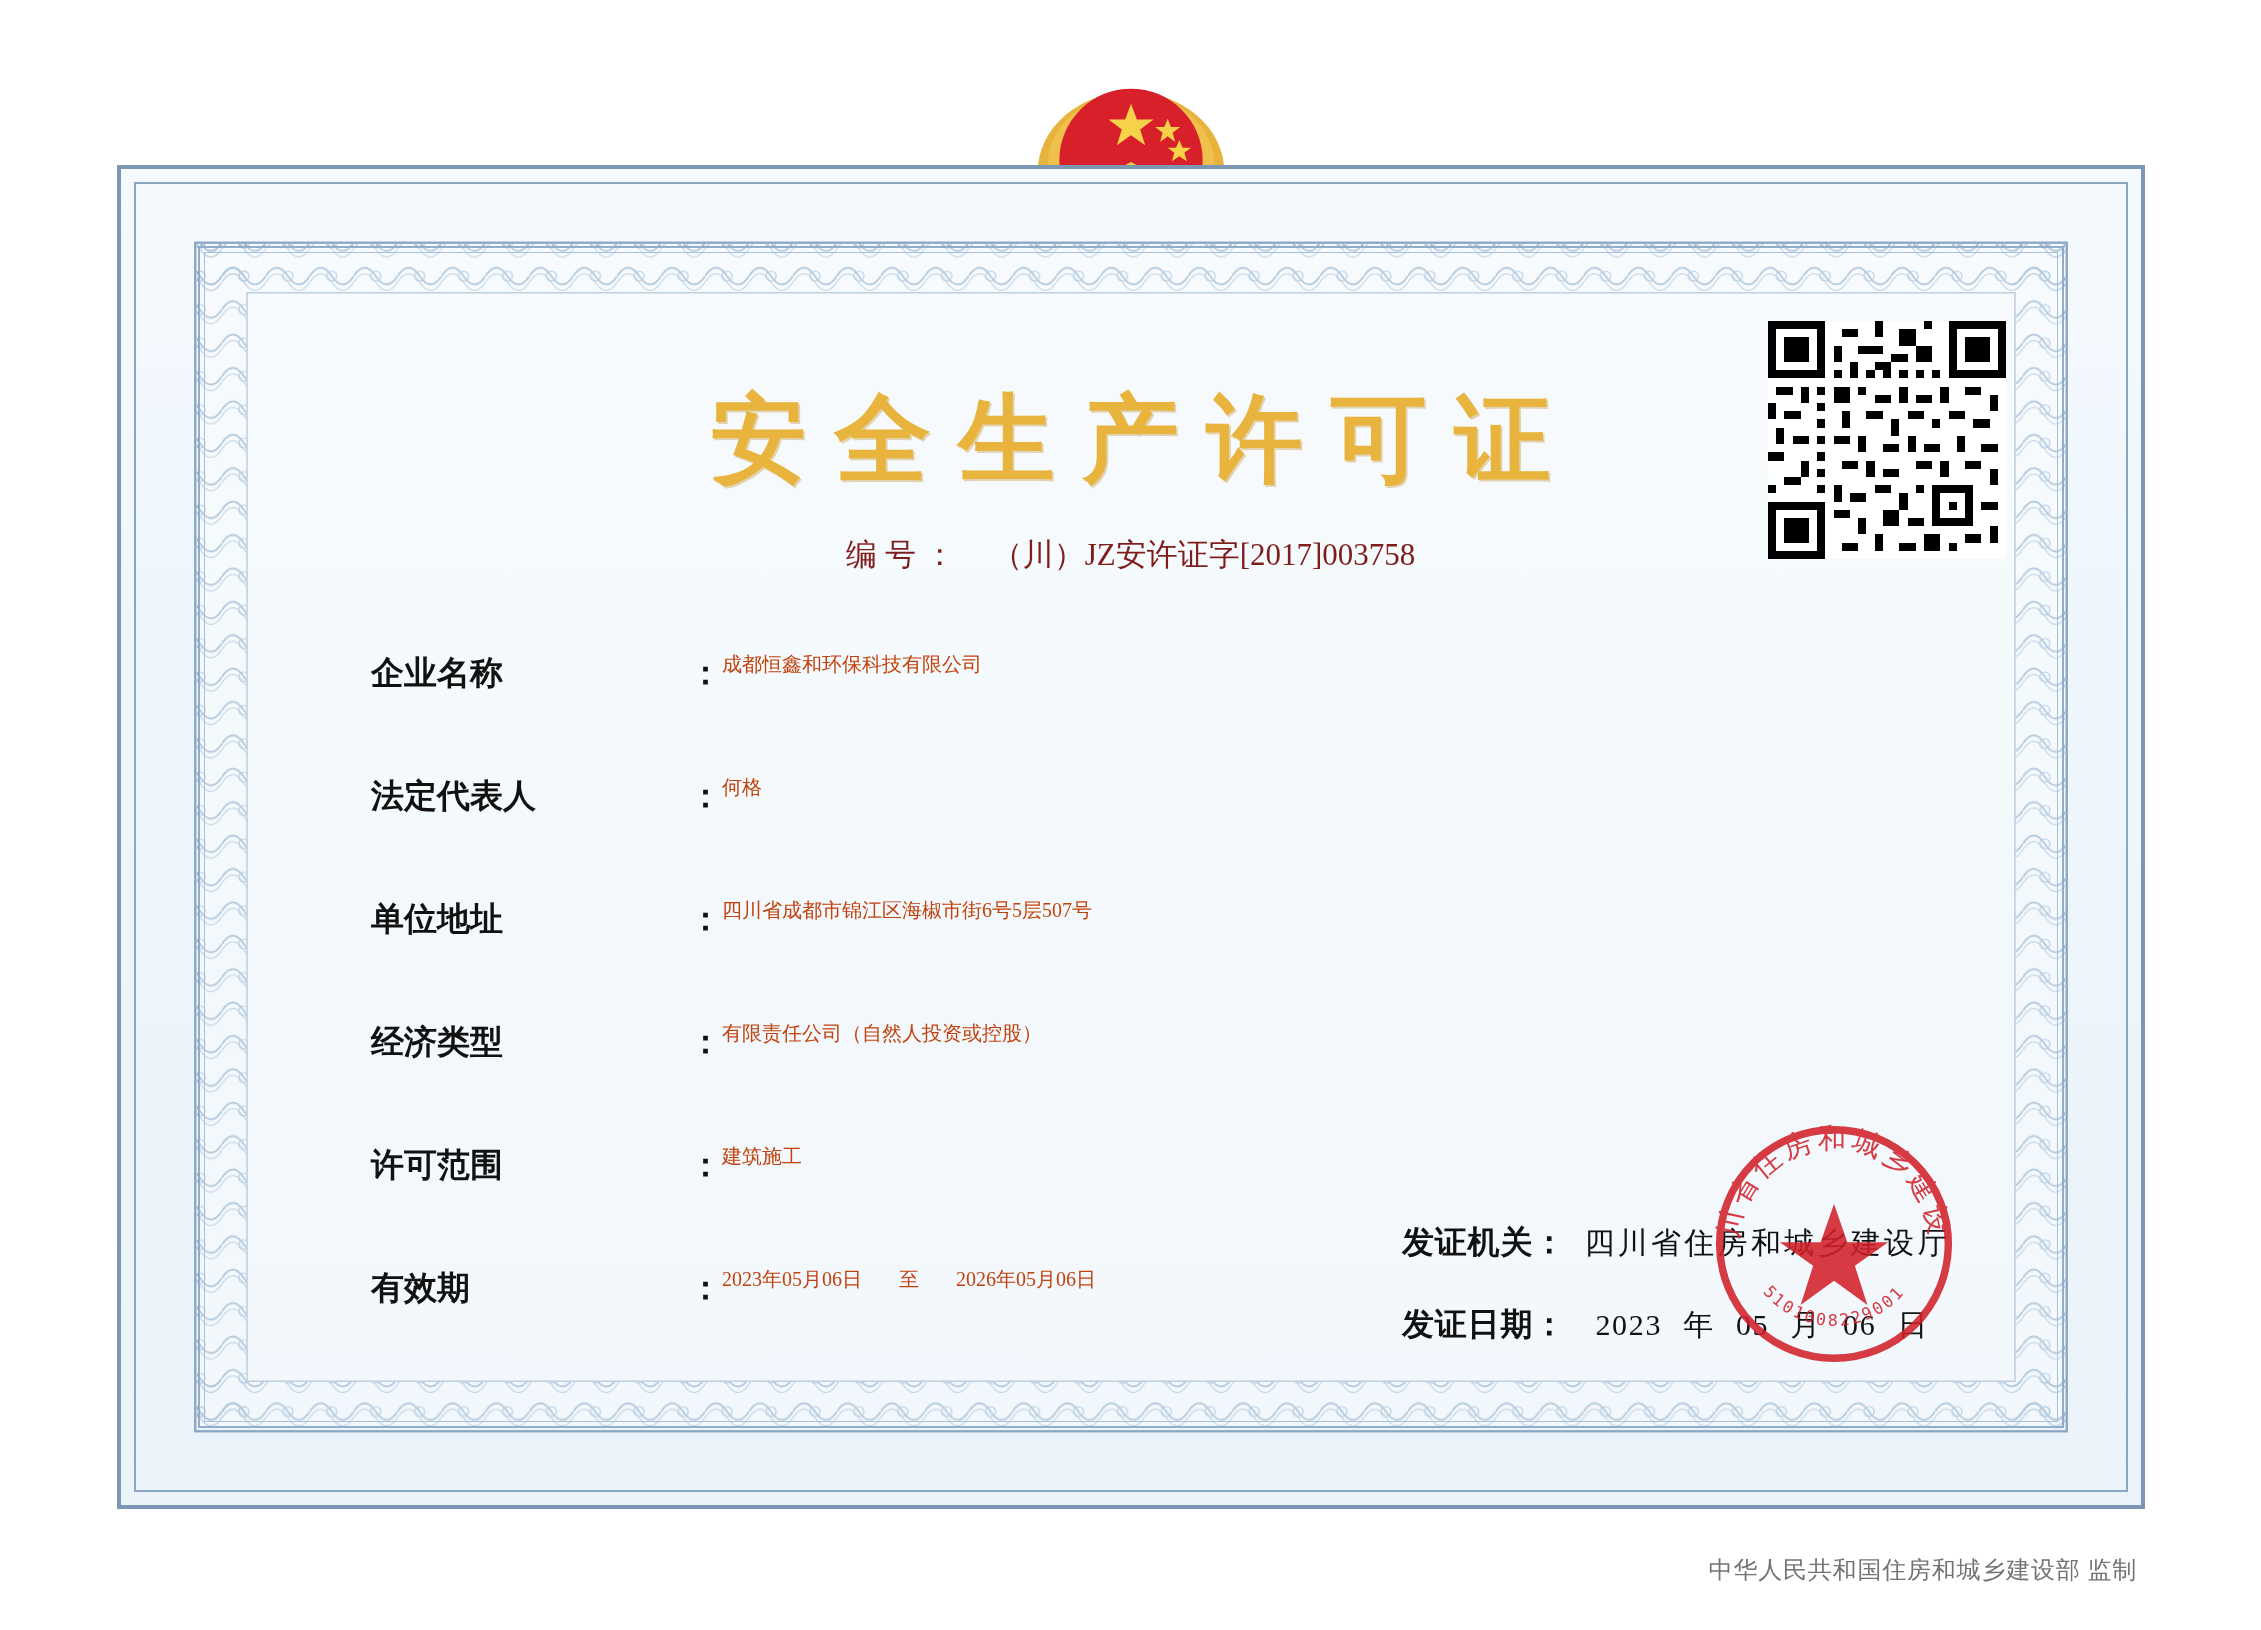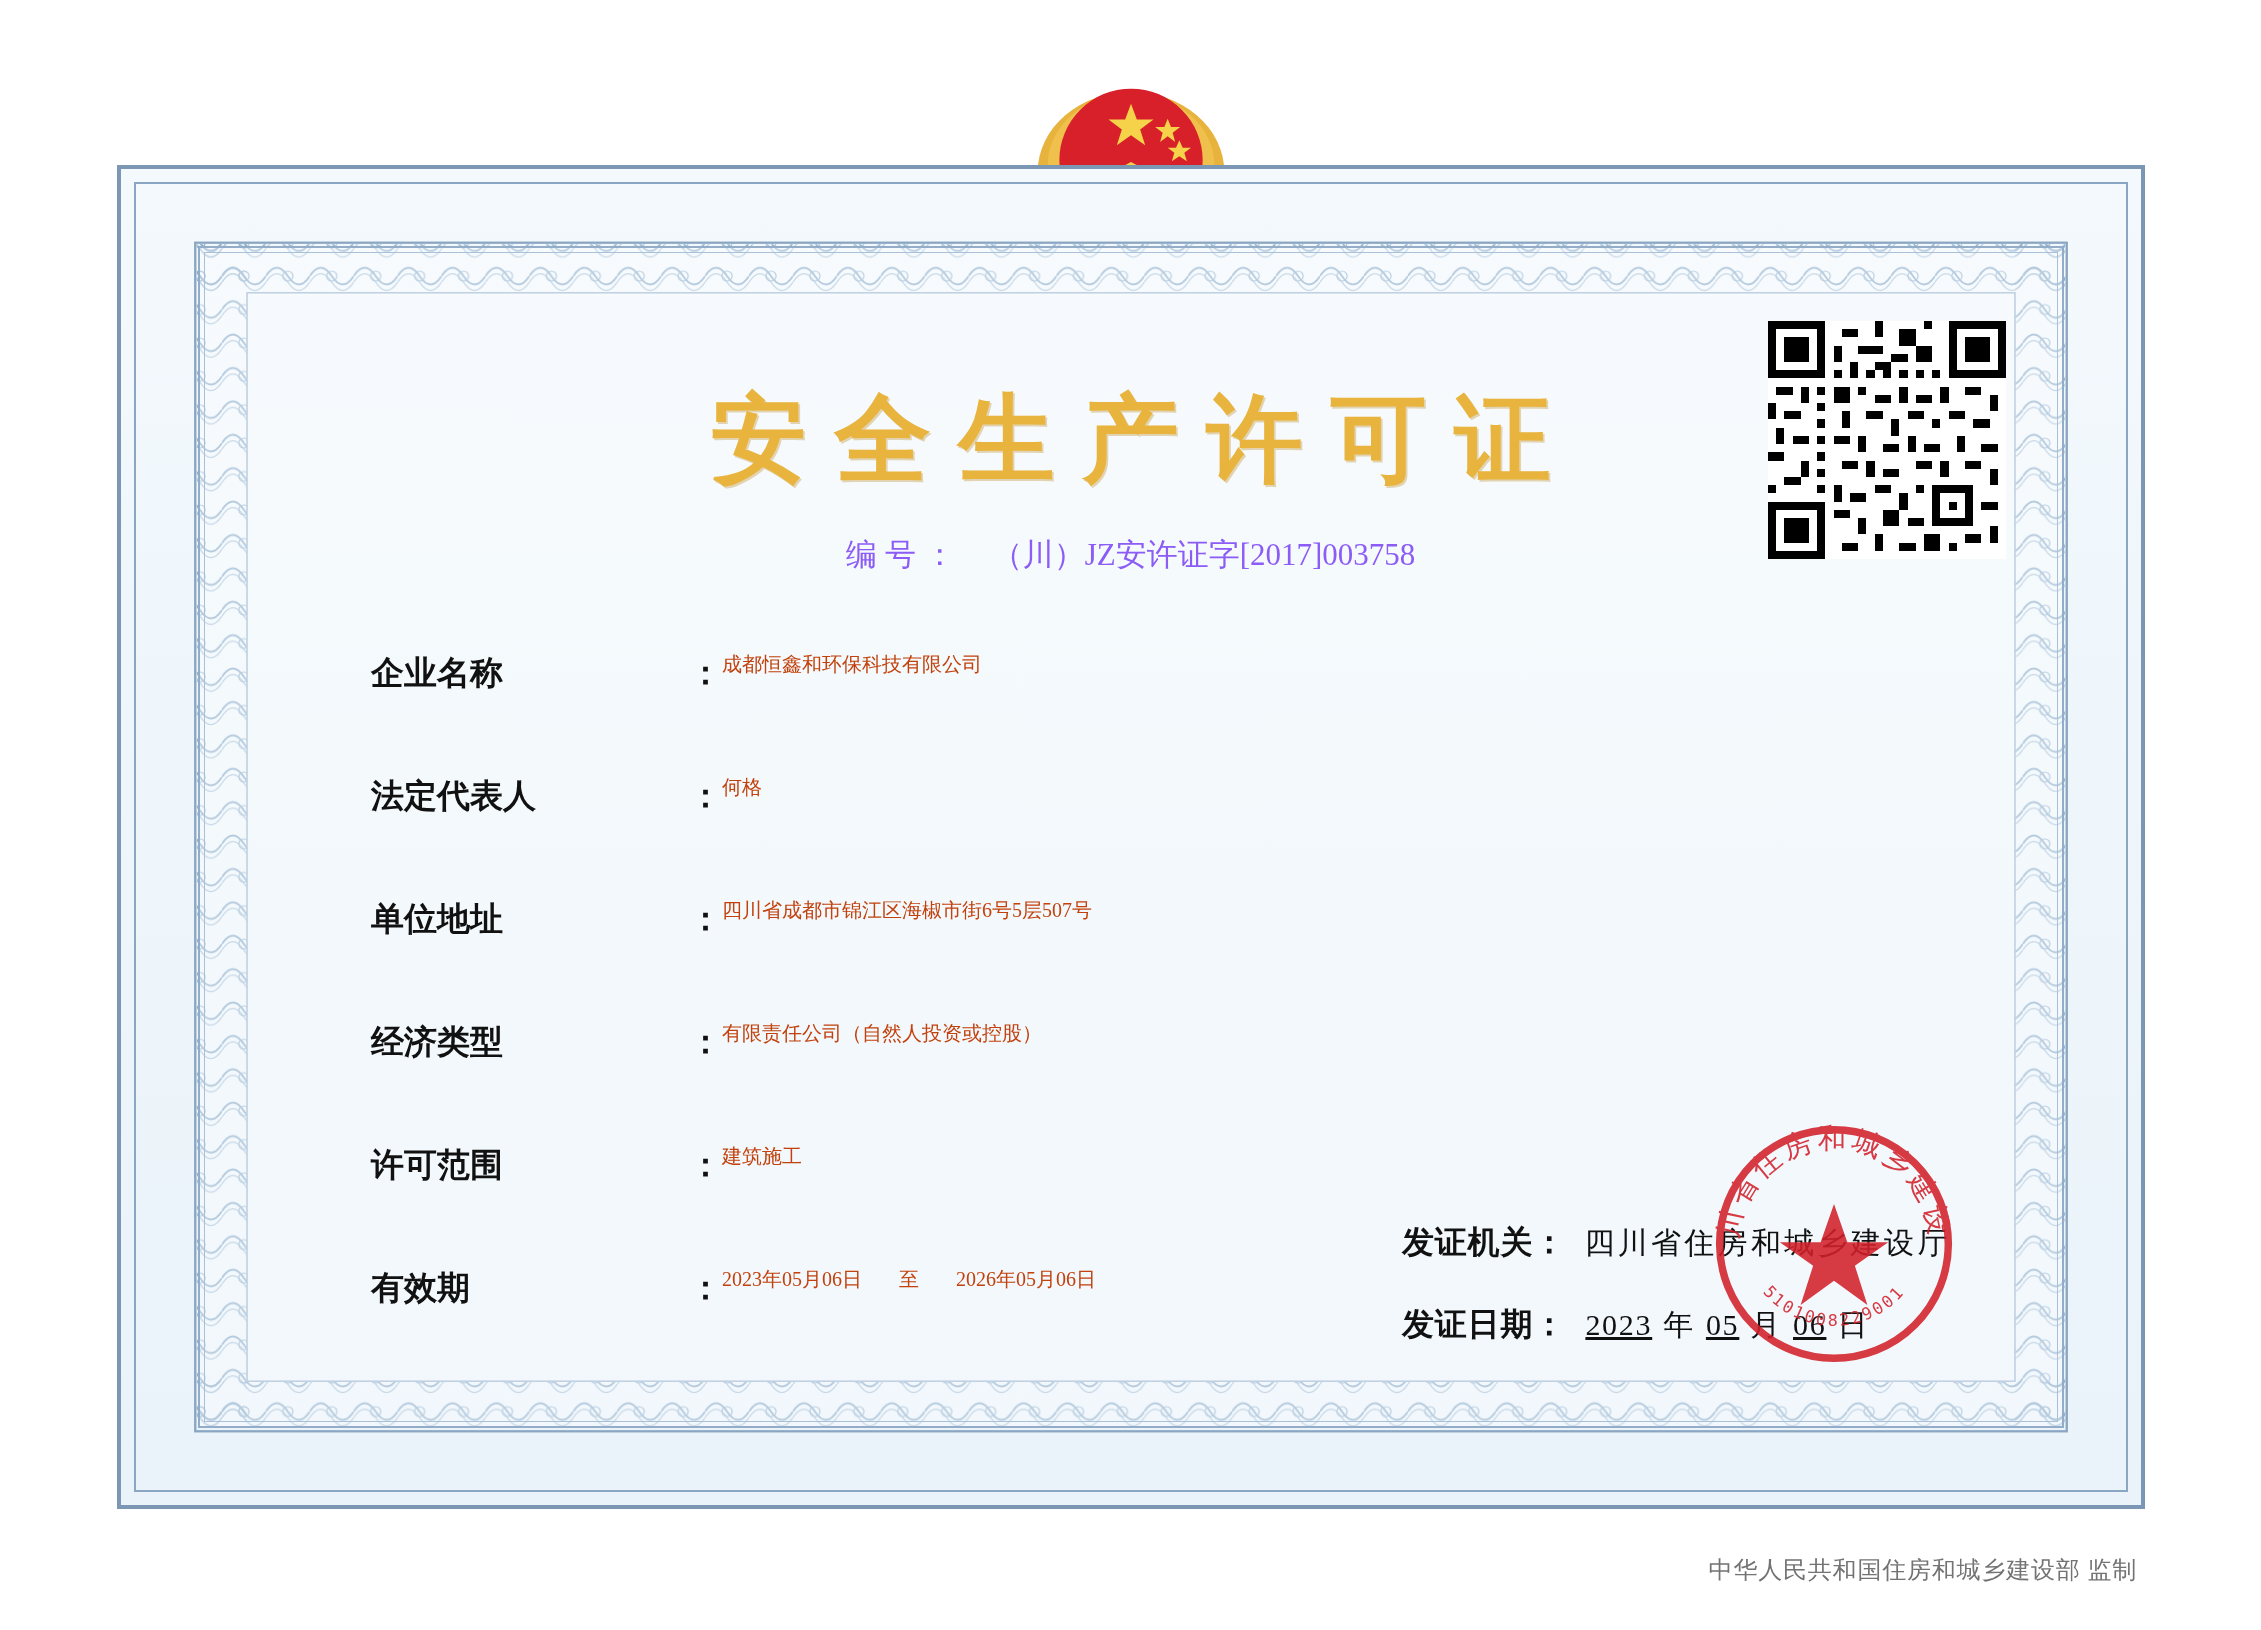--- a/index.html
+++ b/index.html
@@ -112,21 +112,21 @@
     white-space: nowrap;
     font-family: "DejaVu Sans", "Liberation Sans", sans-serif;
   }
 
   .serial {
     position: absolute;
     left: 50%;
     transform: translateX(-50%);
     top: 534px;
     font-size: 31px;
-    color: #8b5cf6;
+    color: #7f1d1d;
     white-space: nowrap;
   }
   .serial .serial-label { letter-spacing: 8.3px; }
   .serial .serial-value { margin-left: 28px; }
 
   .qr {
     position: absolute;
     left: 1768px;
     top: 321px;
     width: 238px;
@@ -195,21 +195,21 @@
   .issuer-value {
     font-size: 30px;
     letter-spacing: 3.3px;
     white-space: nowrap;
   }
   .issue-date-value {
     font-size: 30px;
     letter-spacing: 1.7px;
     white-space: nowrap;
   }
-  .issue-date-value .dt-num { margin: 0 1px; text-decoration: underline; }
+  .issue-date-value .dt-num { margin: 0 11px; }
   .issue-date-value .dt-unit { margin: 0 10px; }
 
   
   .seal {
     position: absolute;
     left: 1713px;
     top: 1123px;
     width: 242px;
     height: 242px;
     pointer-events: none;

